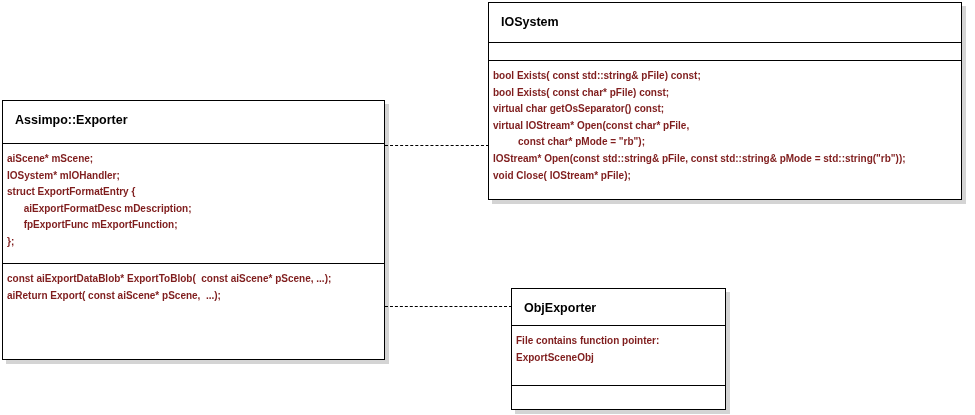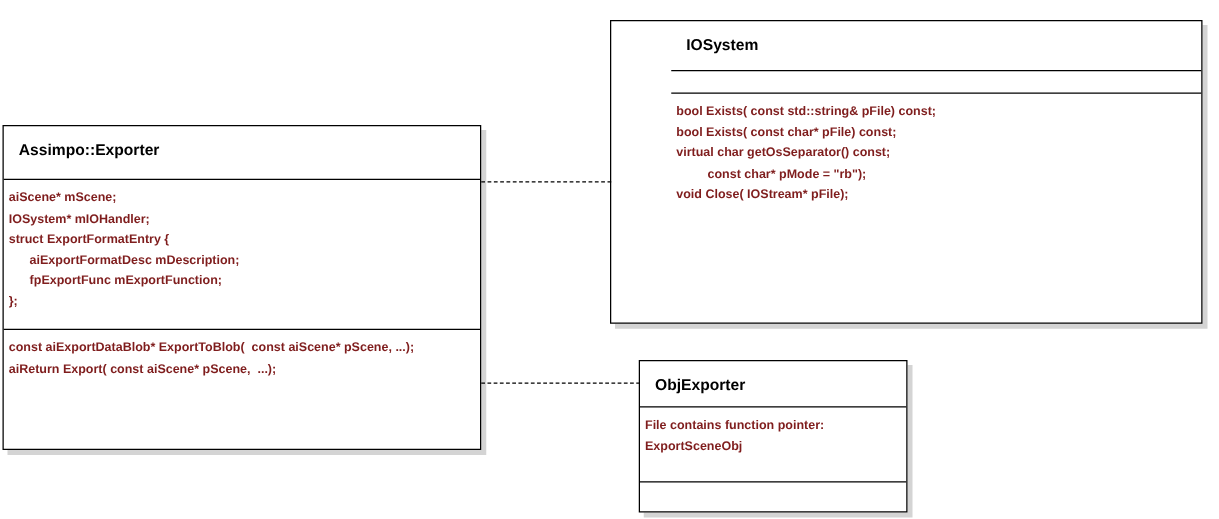--- a/index.html
+++ b/index.html
@@ -62,21 +62,21 @@
 
   
   .connector {
     position: absolute;
     height: 0;
     border-top: 1.5px dashed #000000;
   }
 
   
   #exporter-class { left: 2px;   top: 100px; width: 383px; height: 260px; }
-  #iosystem-class { left: 488px; top: 16px;   width: 474px; height: 243px; padding-left: 48px; }
+  #iosystem-class { left: 488px; top: 2px;   width: 474px; height: 198px; }
   #objexporter-class { left: 511px; top: 288px; width: 215px; height: 122px; }
 
   #exporter-title-compartment    { height: 43px; }
   #exporter-attrs-compartment    { height: 120px; }
   #exporter-methods-compartment  { height: 95px; }
 
   #iosystem-title-compartment    { height: 40px; }
   #iosystem-attrs-compartment    { height: 18px; }
   #iosystem-methods-compartment  { height: 138px; }
 
@@ -112,21 +112,23 @@
 
   <div class="uml-class" id="iosystem-class">
     <div class="uml-compartment uml-title" id="iosystem-title-compartment">IOSystem</div>
 
     <div class="uml-compartment uml-empty" id="iosystem-attrs-compartment"></div>
 
     <div class="uml-compartment uml-body last" id="iosystem-methods-compartment">
       <div class="uml-line">bool Exists( const std::string&amp; pFile) const;</div>
       <div class="uml-line">bool Exists( const char* pFile) const;</div>
       <div class="uml-line">virtual char getOsSeparator() const;</div>
+      <div class="uml-line">virtual IOStream* Open(const char* pFile,</div>
       <div class="uml-line">         const char* pMode = "rb");</div>
+      <div class="uml-line">IOStream* Open(const std::string&amp; pFile, const std::string&amp; pMode = std::string("rb"));</div>
       <div class="uml-line">void Close( IOStream* pFile);</div>
     </div>
   </div>
 
   <div class="uml-class" id="objexporter-class">
     <div class="uml-compartment uml-title" id="objexporter-title-compartment">ObjExporter</div>
 
     <div class="uml-compartment uml-body" id="objexporter-attrs-compartment">
       <div class="uml-line">File contains function pointer:</div>
       <div class="uml-line">ExportSceneObj</div>

